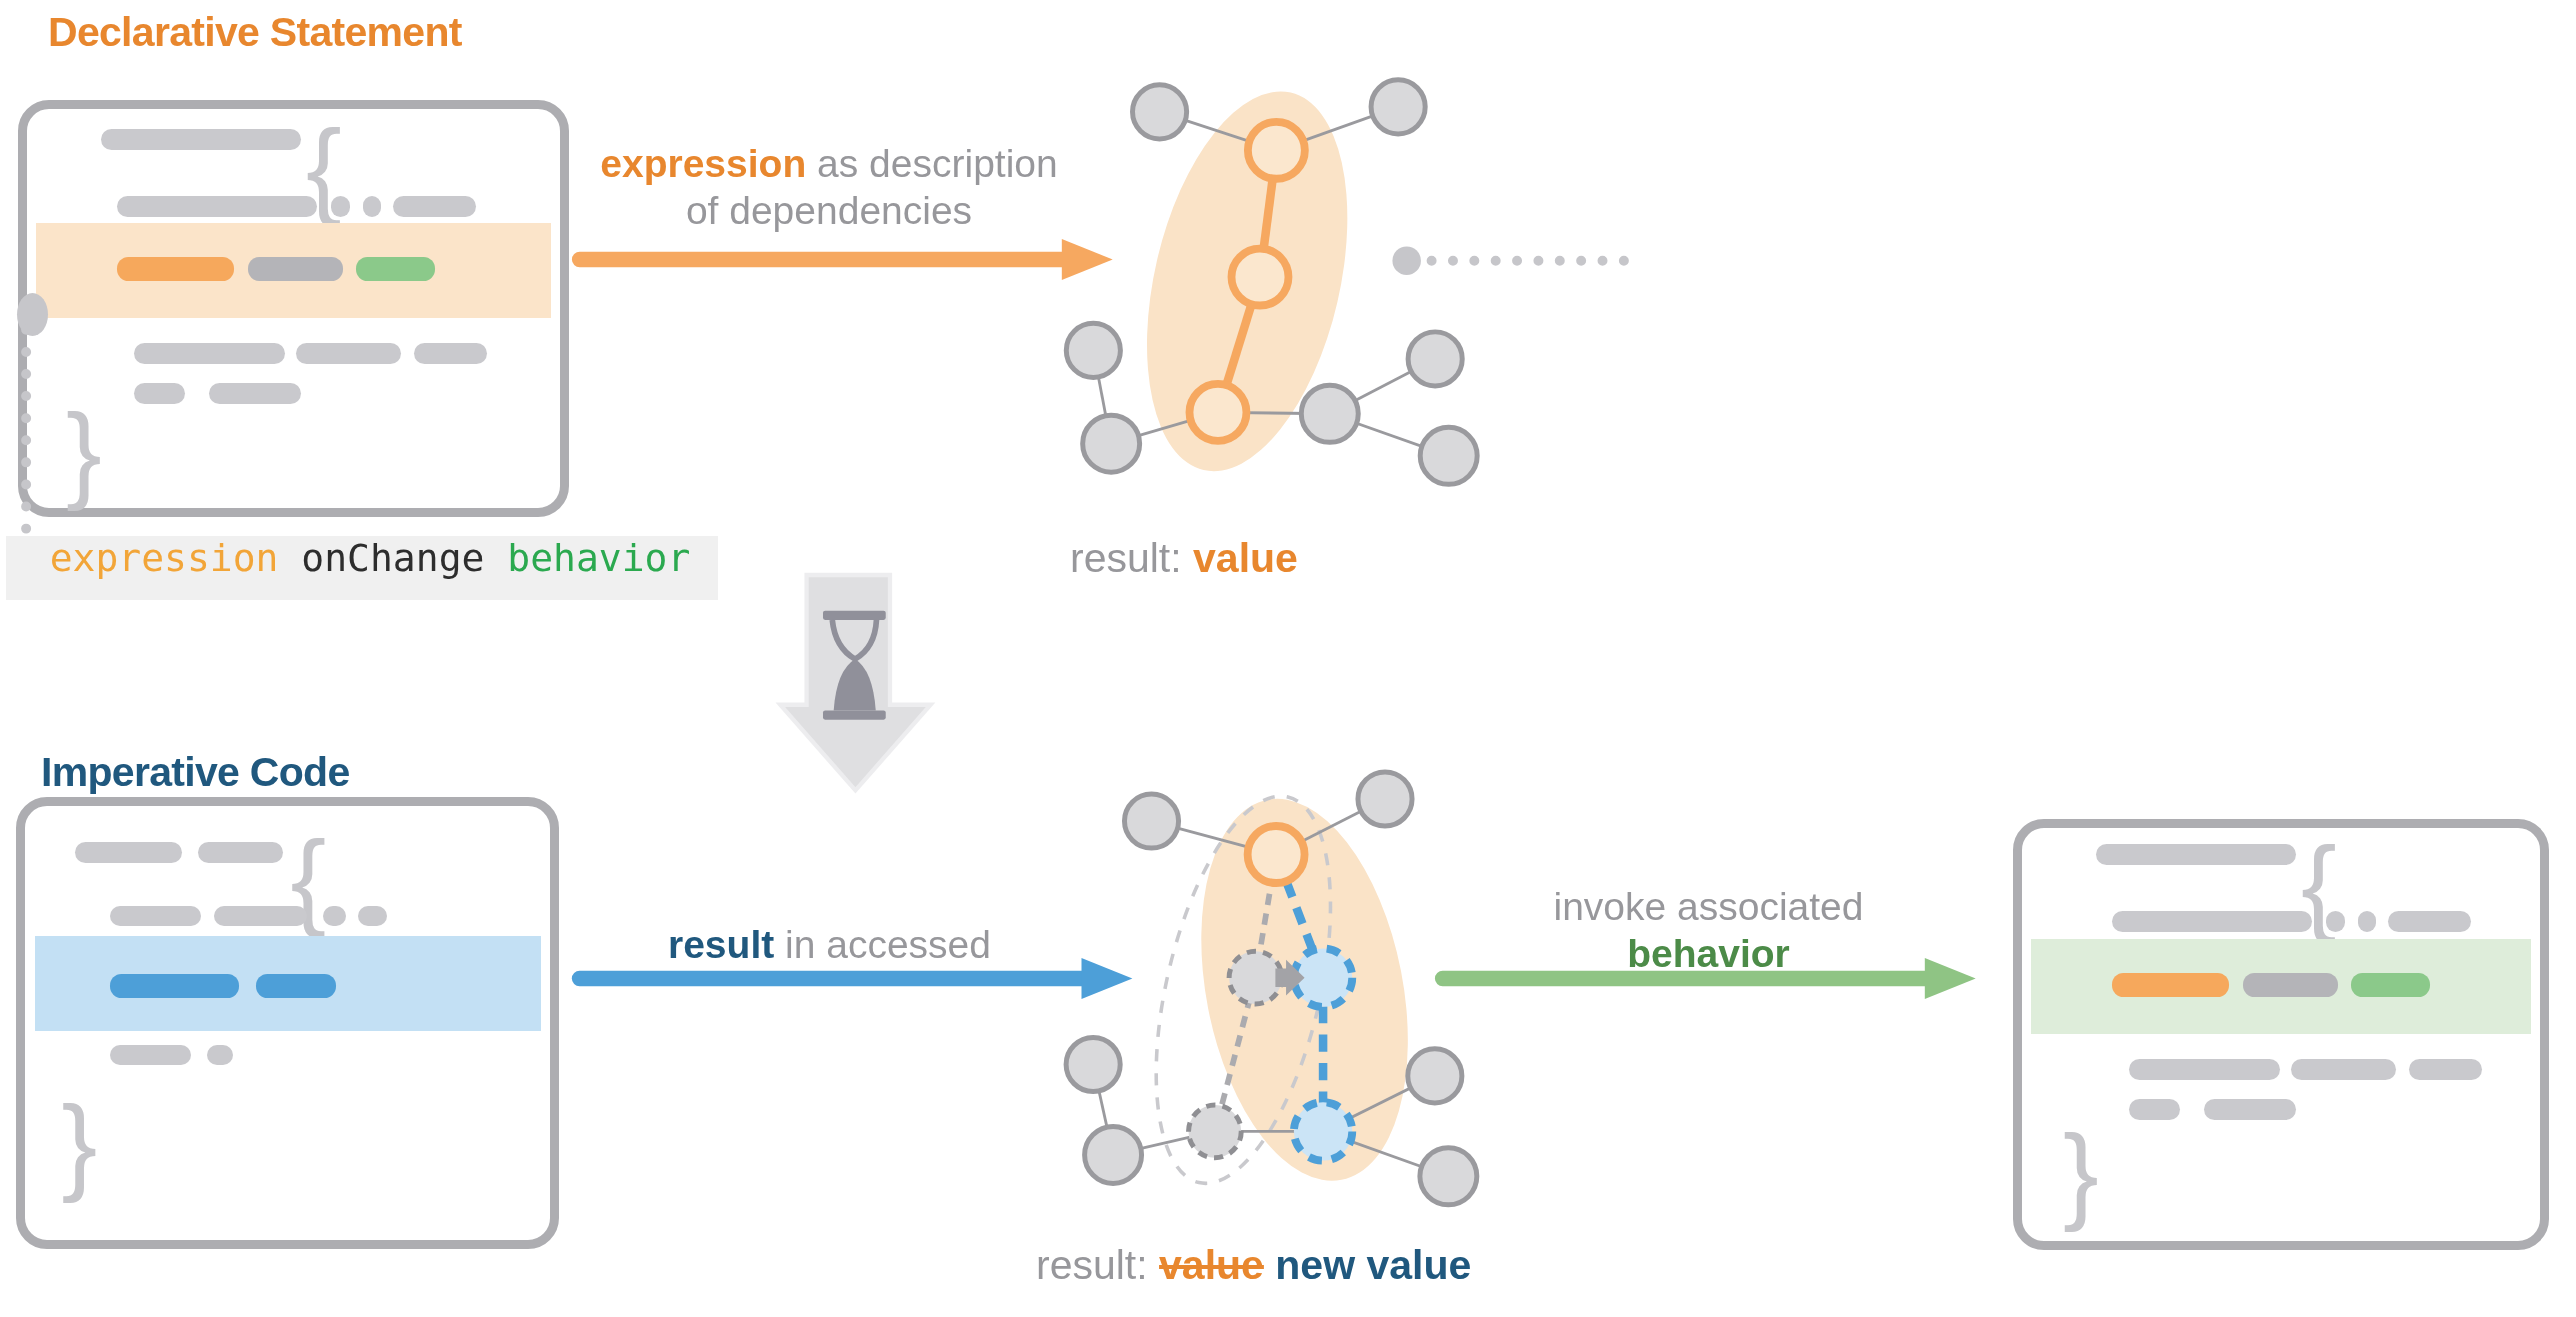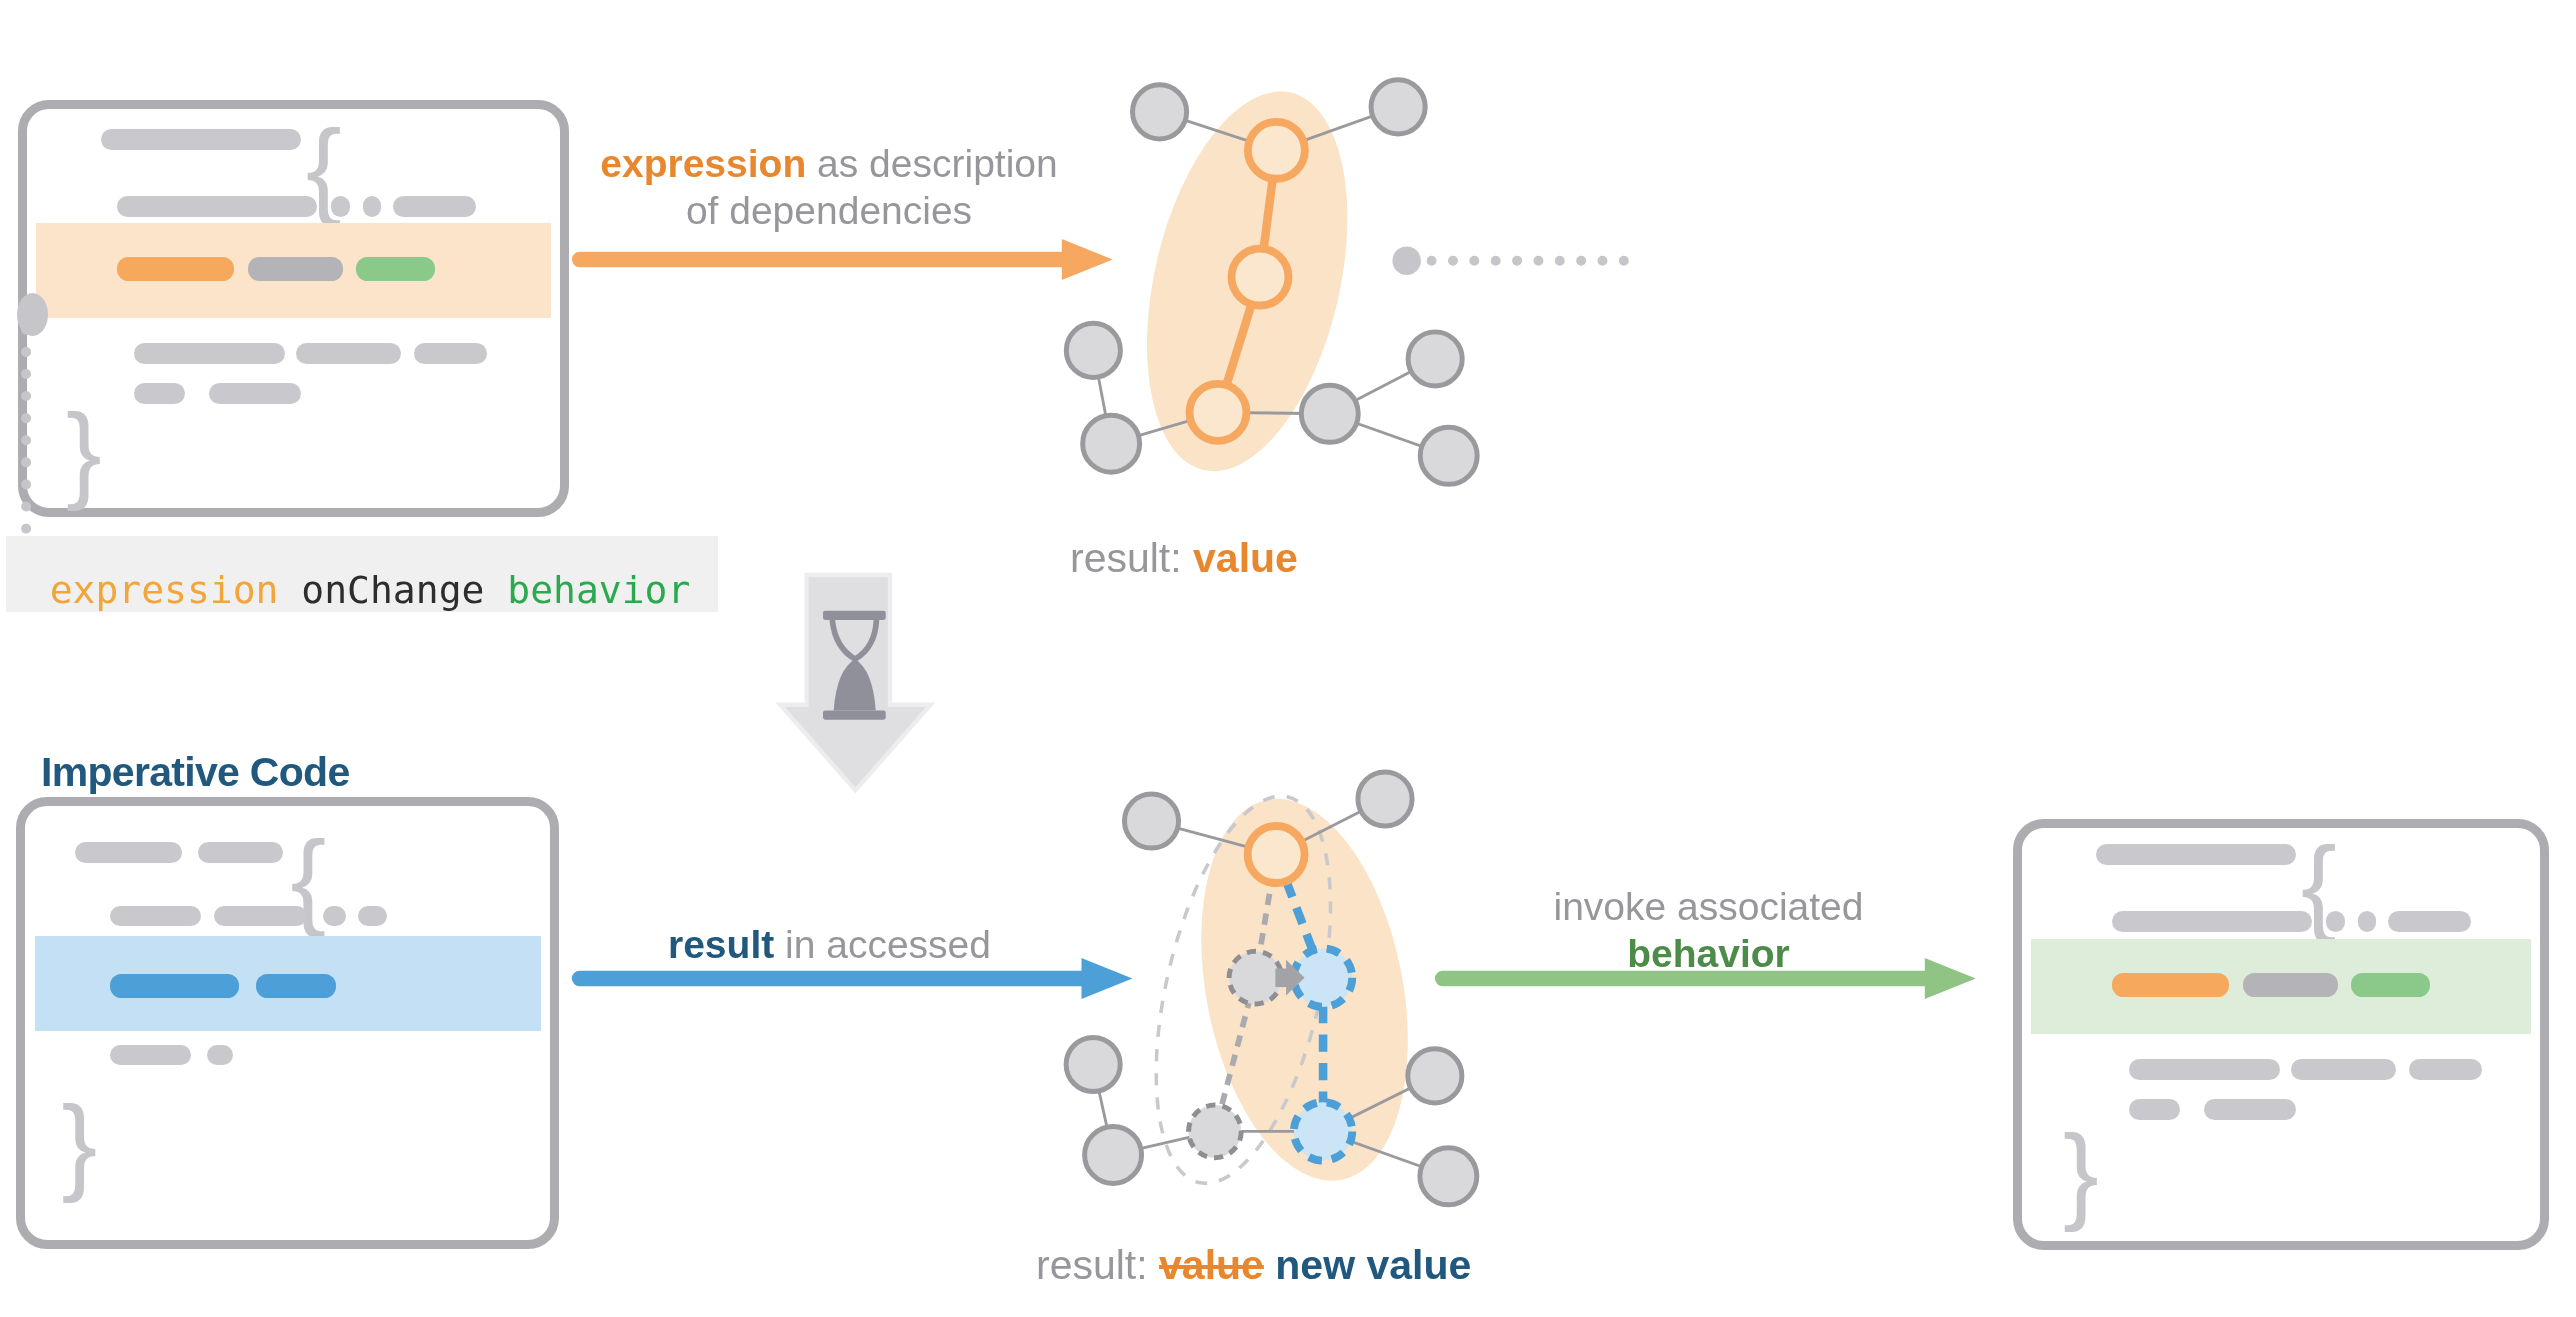--- a/index.html
+++ b/index.html
@@ -7,34 +7,35 @@
           font-family:"Liberation Sans",sans-serif;}
   .abs{position:absolute;}
   .title{font-size:41px;font-weight:600;letter-spacing:-0.7px;white-space:nowrap;}
   .codebox{position:absolute;background:#ffffff;border:9.3px solid #ADADB1;border-radius:31px;}
   .bar{position:absolute;border-radius:11.4px;background:#C9C9CD;}
   .hl{position:absolute;left:9.3px;right:9.3px;}
   .brace{position:absolute;color:#C6C6CA;font-size:107px;font-weight:400;line-height:1;}
   .label{position:absolute;font-size:39px;line-height:47px;color:#97979B;text-align:center;}
   .label b{font-weight:700;}
   .result{position:absolute;font-size:41px;color:#97979B;white-space:nowrap;}
-  .snippet{position:absolute;left:5.7px;top:536px;width:712px;height:76px;background:#F0F0F0;
-           display:flex;align-items:flex-end;}
+  .snippet{position:absolute;left:5.7px;top:536px;width:712px;height:64px;background:#F0F0F0;
+           display:flex;align-items:flex-start;}
   .snippet code{font-family:"DejaVu Sans Mono",monospace;font-size:38px;font-weight:500;
                 margin-left:44px;white-space:pre;}
   .o{color:#E8872E;} .ob{color:#E8872E;font-weight:700;}
   .bl{color:#20587E;margin-top:18px;} .gr{color:#4C8B48;}
   .strike{text-decoration:line-through;text-decoration-thickness:4.3px;}
   svg{position:absolute;overflow:visible;}
 </style>
 </head>
 <body>
 
 <div class="canvas">
 
+  <div class="abs title o" style="left:48px;top:8.5px;">Declarative Statement</div>
 
   <div class="codebox" style="left:18px;top:100px;width:533px;height:399px;">
     <div class="brace" style="left:279px;top:5.7px;">{</div>
     <div class="bar" style="left:74px;top:20px;width:200px;height:21.4px;"></div>
     <div class="bar" style="left:90px;top:87px;width:200px;height:21.4px;"></div>
     <div class="bar" style="left:304px;top:87px;width:18.5px;height:21.4px;"></div>
     <div class="bar" style="left:336px;top:87px;width:18px;height:21.4px;"></div>
     <div class="bar" style="left:366px;top:87px;width:83px;height:21.4px;"></div>
     <div class="hl" style="top:114px;height:95px;background:#FBE4C9;"></div>
     <div class="bar" style="left:90px;top:148px;width:117px;height:23.5px;background:#F6A85C;"></div>

